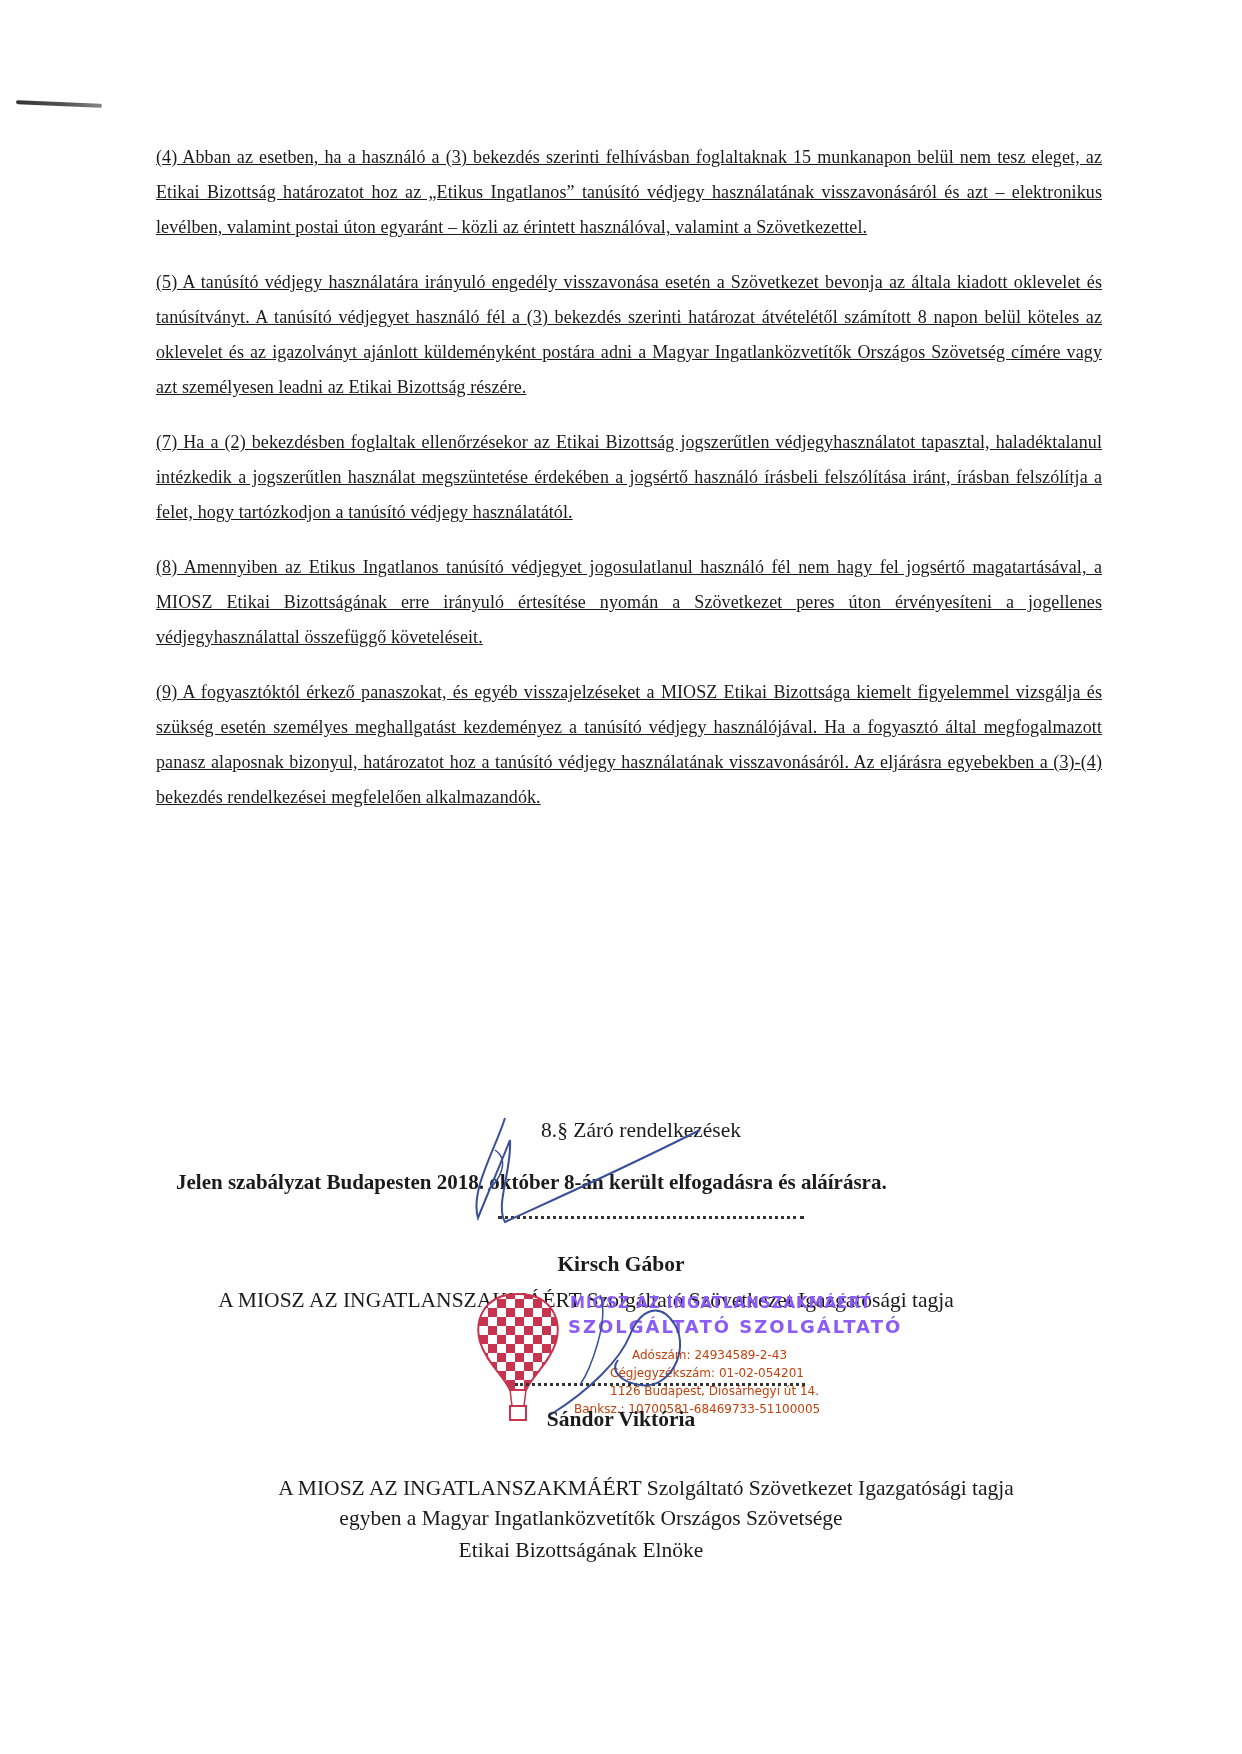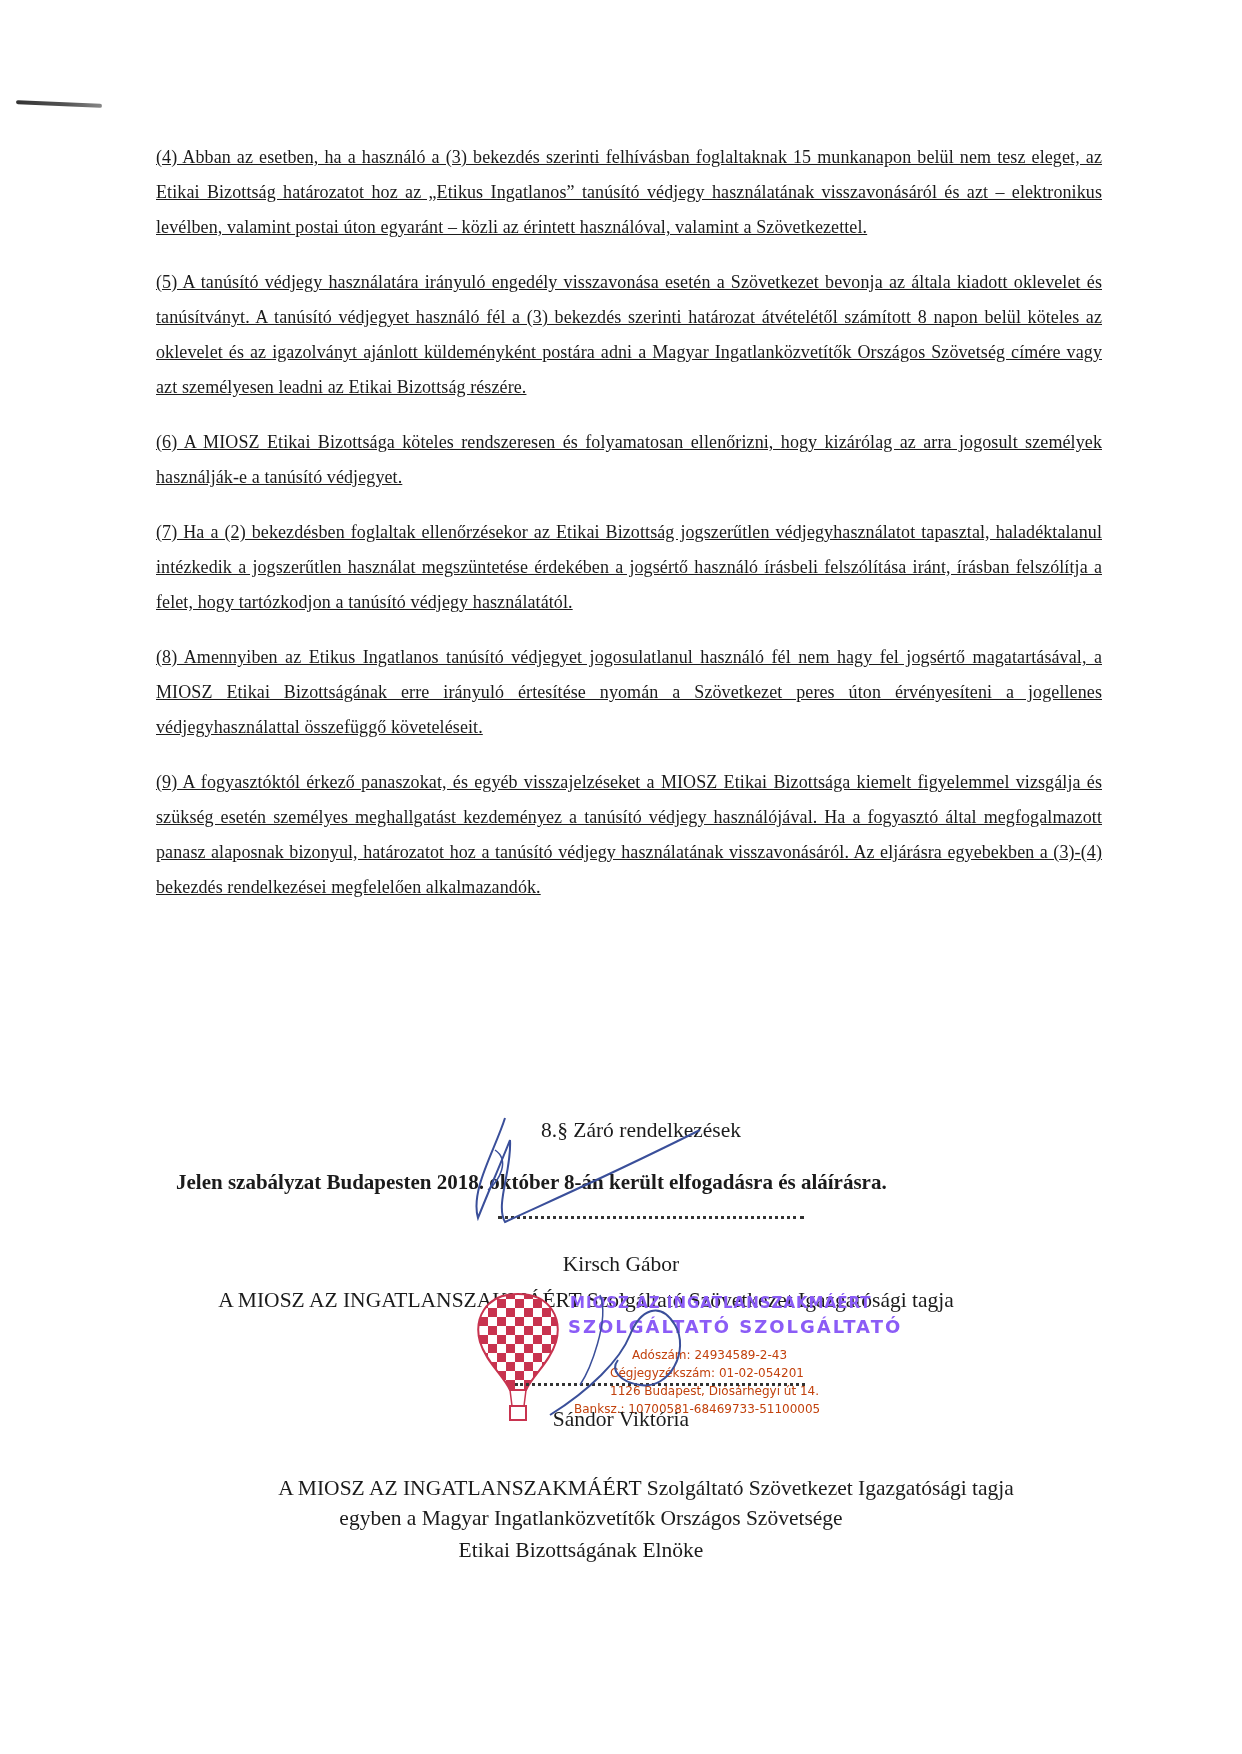--- a/index.html
+++ b/index.html
@@ -28,20 +28,21 @@
       position: absolute; left: 176px; top: 1170px; width: 900px;
       font-size: 21px; font-weight: bold; white-space: nowrap;
     }
     .dots {
       position: absolute; left: 498px; top: 1210px; width: 306px;
       border-bottom: 3px dotted #333; height: 6px;
     }
     .sig-name {
       position: absolute; left: 0; width: 1242px; text-align: center;
       font-size: 21.5px;
+      font-weight: bold;
     }
     .sig-role {
       position: absolute; left: 0; width: 1242px; text-align: center;
       font-size: 21.5px; white-space: nowrap;
     }
     .stamp {
       position: absolute; left: 470px; top: 1290px; width: 360px; height: 140px;
     }
     .stamp .balloon { position: absolute; left: 0; top: 0; }
     .stamp .st-line1, .stamp .st-line2 {
@@ -57,21 +58,20 @@
     .signature { position: absolute; pointer-events: none; }
   </style>
 </head>
 <body>
 
 <div class="scan-mark"></div>
 
 <div class="content">
   <p class="para">(4) Abban az esetben, ha a használó a (3) bekezdés szerinti felhívásban foglaltaknak 15 munkanapon belül nem tesz eleget, az Etikai Bizottság határozatot hoz az „Etikus Ingatlanos” tanúsító védjegy használatának visszavonásáról és azt – elektronikus levélben, valamint postai úton egyaránt – közli az érintett használóval, valamint a Szövetkezettel.</p>
   <p class="para">(5) A tanúsító védjegy használatára irányuló engedély visszavonása esetén a Szövetkezet bevonja az általa kiadott oklevelet és tanúsítványt. A tanúsító védjegyet használó fél a (3) bekezdés szerinti határozat átvételétől számított 8 napon belül köteles az oklevelet és az igazolványt ajánlott küldeményként postára adni a Magyar Ingatlanközvetítők Országos Szövetség címére vagy azt személyesen leadni az Etikai Bizottság részére.</p>
-  <p class="para">(6) A MIOSZ Etikai Bizottsága köteles rendszeresen és folyamatosan ellenőrizni, hogy kizárólag az arra jogosult személyek használják-e a tanúsító védjegyet.</p>
   <p class="para">(7) Ha a (2) bekezdésben foglaltak ellenőrzésekor az Etikai Bizottság jogszerűtlen védjegyhasználatot tapasztal, haladéktalanul intézkedik a jogszerűtlen használat megszüntetése érdekében a jogsértő használó írásbeli felszólítása iránt, írásban felszólítja a felet, hogy tartózkodjon a tanúsító védjegy használatától.</p>
   <p class="para">(8) Amennyiben az Etikus Ingatlanos tanúsító védjegyet jogosulatlanul használó fél nem hagy fel jogsértő magatartásával, a MIOSZ Etikai Bizottságának erre irányuló értesítése nyomán a Szövetkezet peres úton érvényesíteni a jogellenes védjegyhasználattal összefüggő követeléseit.</p>
   <p class="para">(9) A fogyasztóktól érkező panaszokat, és egyéb visszajelzéseket a MIOSZ Etikai Bizottsága kiemelt figyelemmel vizsgálja és szükség esetén személyes meghallgatást kezdeményez a tanúsító védjegy használójával. Ha a fogyasztó által megfogalmazott panasz alaposnak bizonyul, határozatot hoz a tanúsító védjegy használatának visszavonásáról. Az eljárásra egyebekben a (3)-(4) bekezdés rendelkezései megfelelően alkalmazandók.</p>
 </div>
 
 <div class="section-title">8.§ Záró rendelkezések</div>
 
 <div class="adoption">Jelen szabályzat Budapesten  2018. október 8-án került elfogadásra és aláírásra.</div>
 
 <div class="dots"></div>

